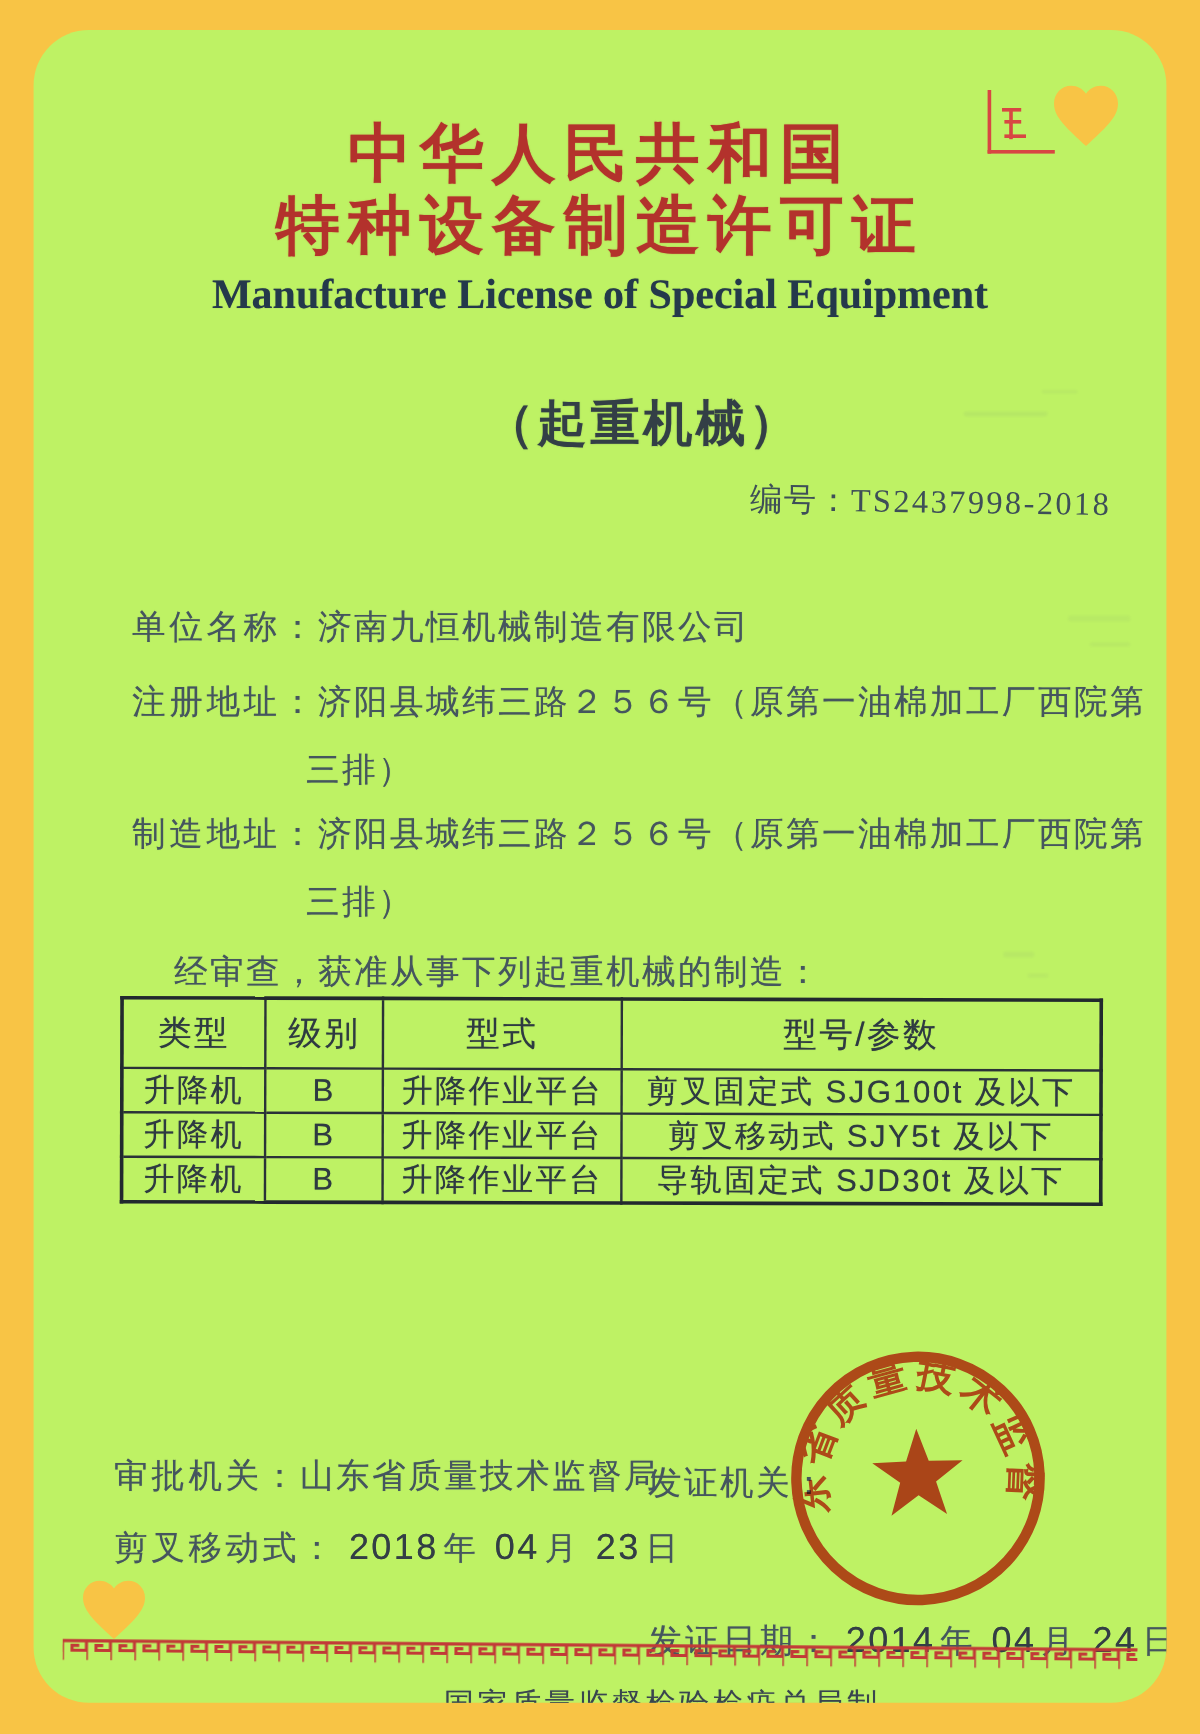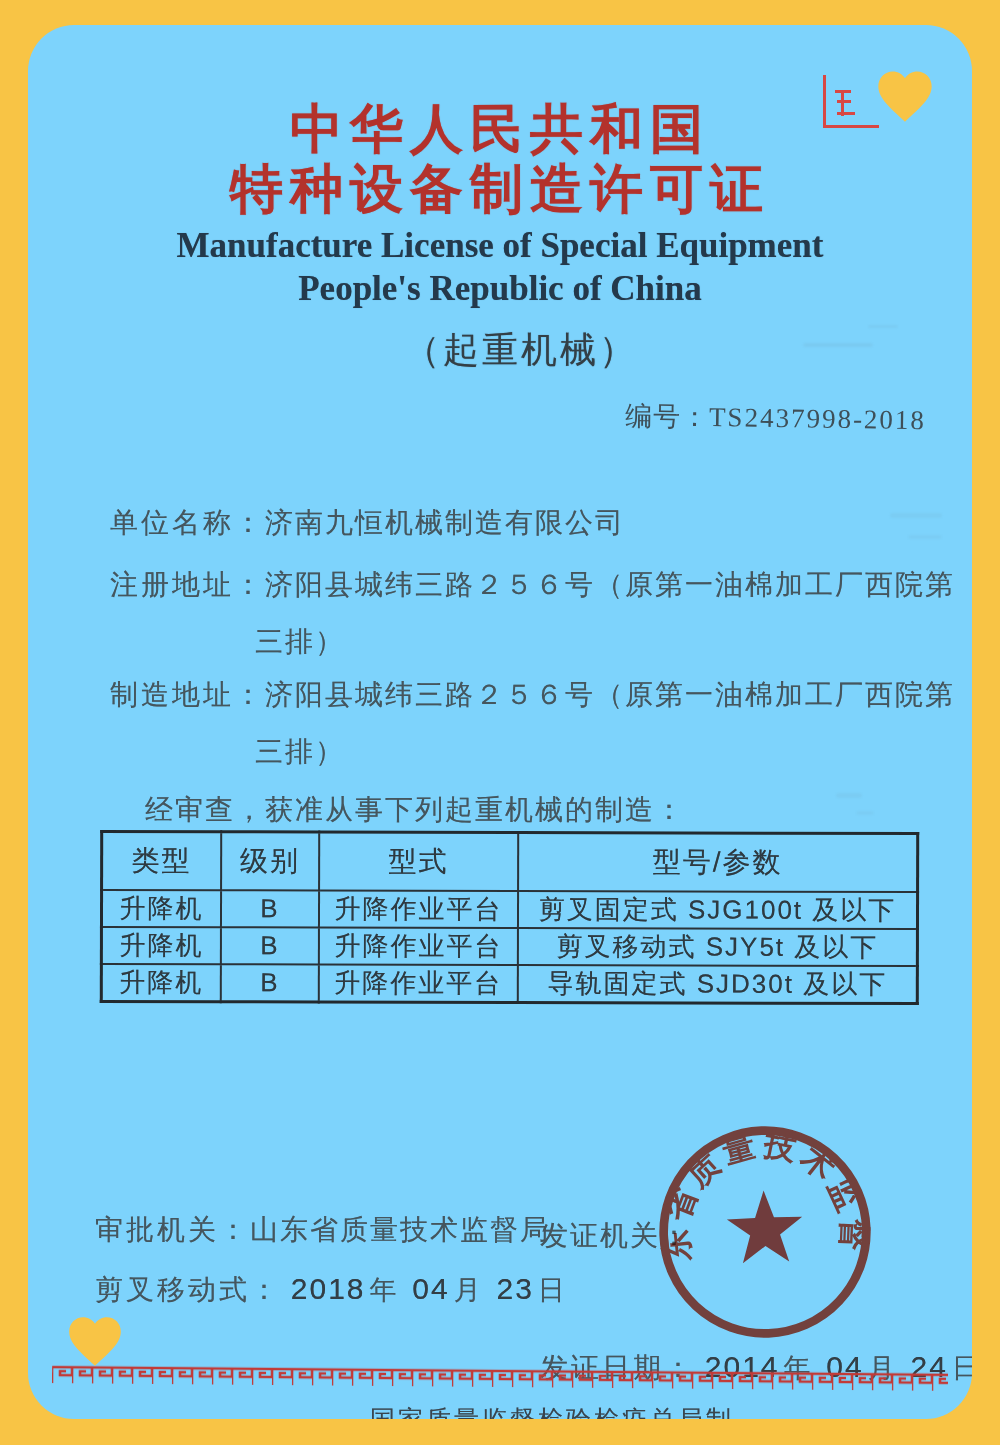--- a/index.html
+++ b/index.html
@@ -5,21 +5,21 @@
   html,body{margin:0;padding:0;}
   body{
     width:1000px;height:1445px;position:relative;overflow:hidden;
     background:#F8C445;
     font-family:"Liberation Sans","DejaVu Sans",sans-serif;
   }
   .abs{position:absolute;}
   
   .card{
     position:absolute;left:28px;top:25px;width:944px;height:1394px;
-    background:#7dd3fc;border-radius:46px;overflow:hidden;
+    background:#bef264;border-radius:46px;overflow:hidden;
   }
   
   .heart{position:absolute;pointer-events:none;}
   
   .corner-mark{position:absolute;left:795px;top:50px;width:58px;height:56px;}
   .corner-mark .v{position:absolute;left:0;top:0;width:3px;height:53px;background:#D84743;}
   .corner-mark .h{position:absolute;left:0;top:50px;width:56px;height:3px;background:#D84743;}
   .corner-mark .glyph{position:absolute;left:10px;top:13px;width:24px;height:30px;}
   .corner-mark .glyph i{position:absolute;background:#D84743;display:block;}
 
@@ -30,22 +30,22 @@
     color:#B3322C;font-weight:bold;font-size:53px;line-height:60px;
     letter-spacing:7px;text-shadow:0 0 1px rgba(179,50,44,.6);
   }
   .title-en{
     width:100%;text-align:center;top:199px;left:0;
     color:#24394B;font-weight:bold;font-size:35px;line-height:43px;
     font-family:"Liberation Serif","DejaVu Serif",serif;
     text-shadow:0 0 0.7px rgba(36,57,75,.5);
   }
   .category{
-    left:376px;top:301px;font-size:36px;letter-spacing:3px;color:#333F46;
-    font-weight:400;text-shadow:0 0 1px rgba(50,60,70,.5);
+    left:376px;top:301px;font-size:41px;letter-spacing:3px;color:#333F46;
+    font-weight:700;text-shadow:0 0 1px rgba(50,60,70,.5);
   }
   .license-no{
     left:597px;top:375px;font-size:27px;letter-spacing:1px;color:#3E4F58;
     transform:rotate(0.8deg);
   }
   .license-no .num{font-family:"Liberation Serif","DejaVu Serif",serif;letter-spacing:2px;}
 
   .line{font-size:28px;letter-spacing:2px;white-space:nowrap;}
   .lbl{letter-spacing:3px;}
 
@@ -94,21 +94,20 @@
 <body>
 
 <div class="card">
 
   <div class="abs title-cn">
     <div>中华人民共和国</div>
     <div>特种设备制造许可证</div>
   </div>
   <div class="abs title-en">
     <div>Manufacture License of Special Equipment</div>
-    <div>People's Republic of China</div>
   </div>
 
   <div class="abs category cn">（起重机械）</div>
   <div class="abs license-no">
     <span>编号：</span><span class="num">TS2437998-2018</span>
   </div>
 
   <div class="abs line cn" style="left:82px;top:479px;">
     <span class="lbl">单位名称：</span><span>济南九恒机械制造有限公司</span>
   </div>

